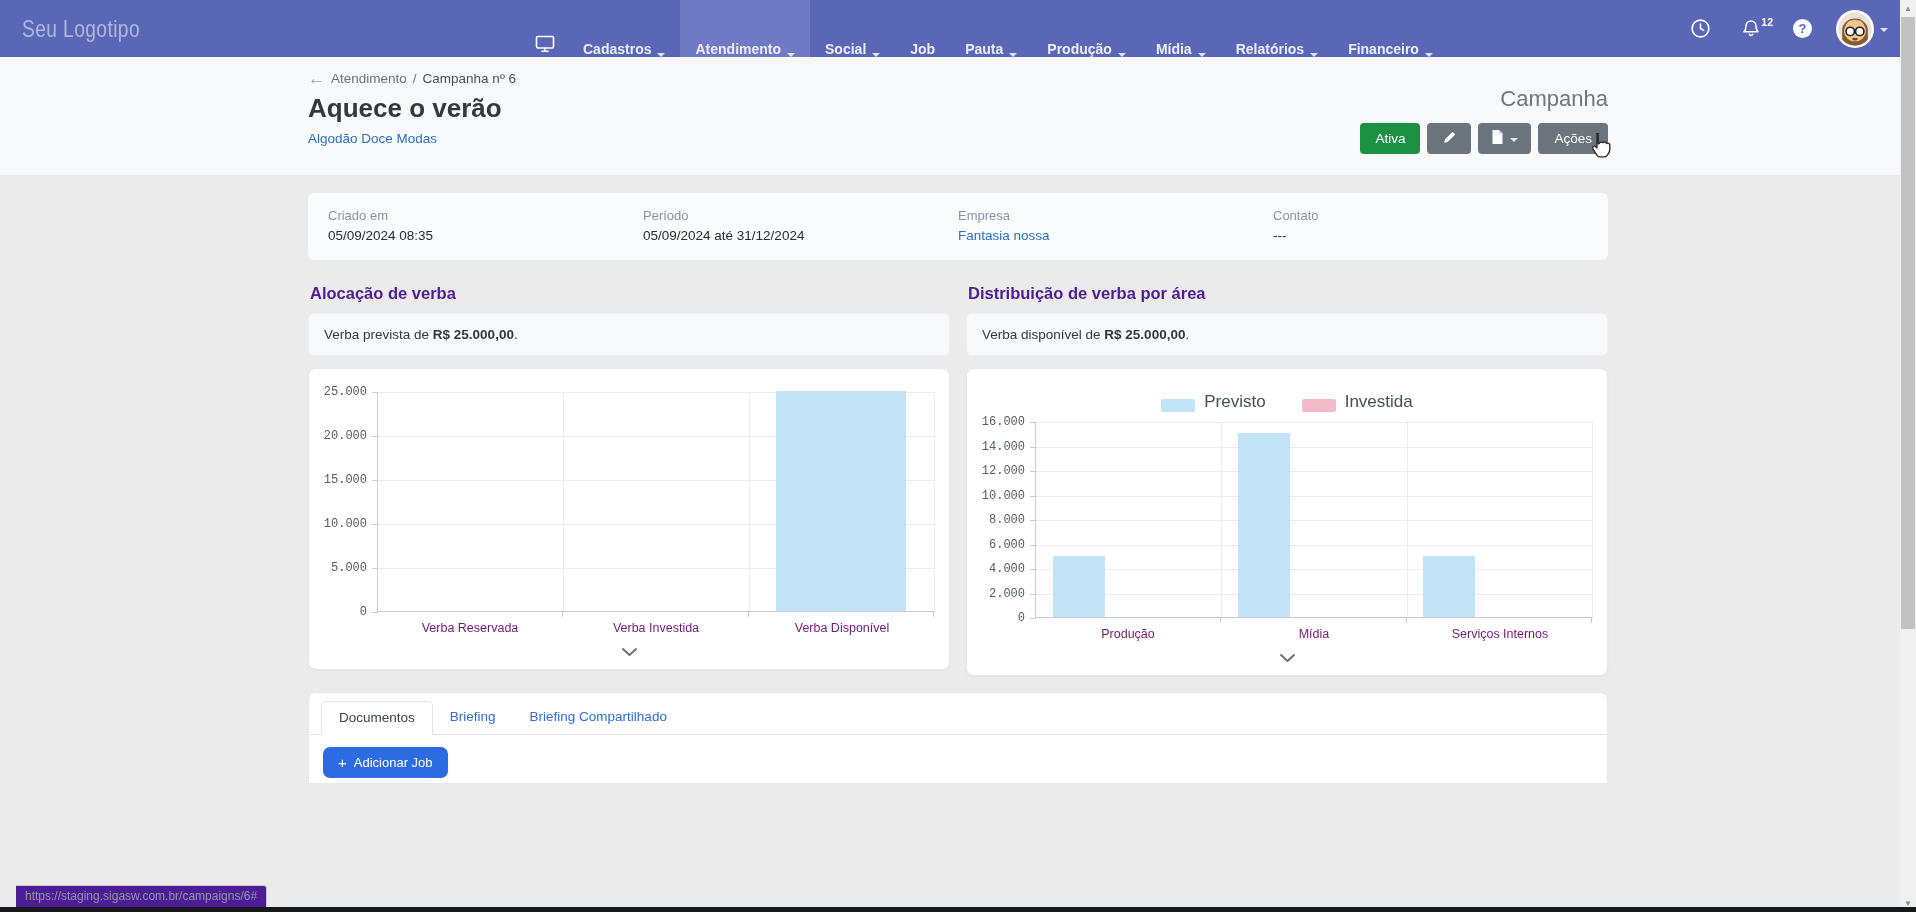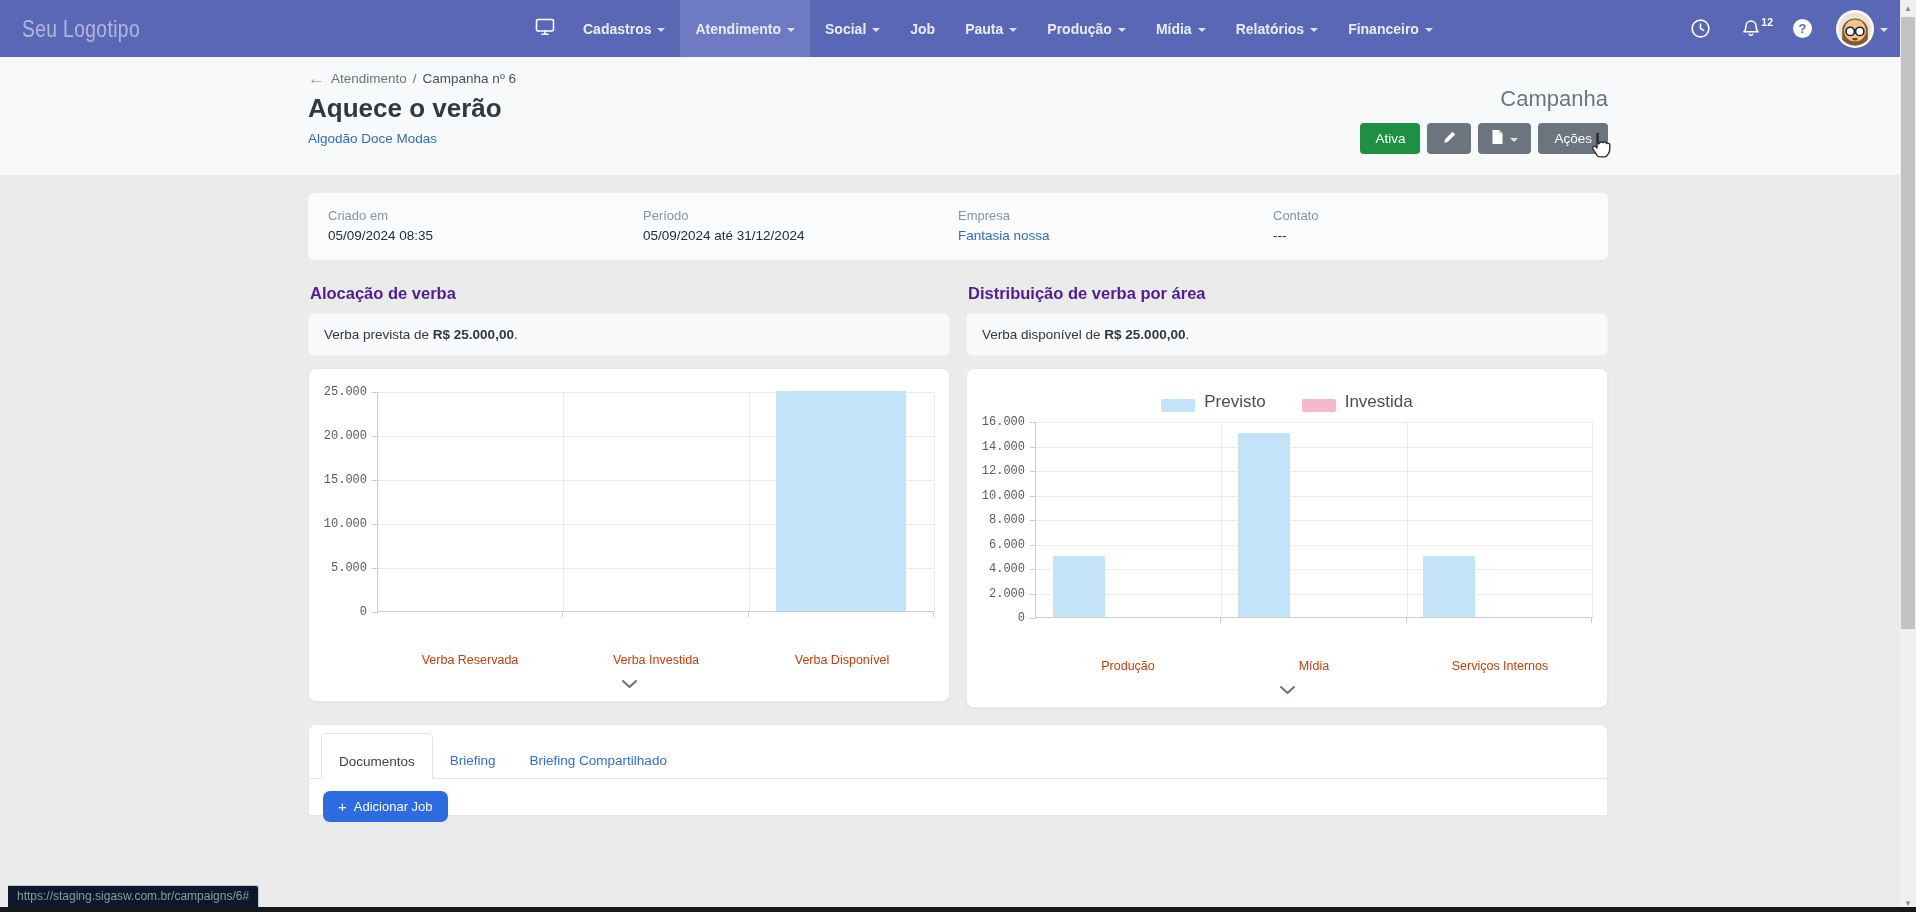--- a/index.html
+++ b/index.html
@@ -5,21 +5,21 @@
   * { margin:0; padding:0; box-sizing:border-box; }
   html,body { width:1916px; height:912px; overflow:hidden; }
   body { font-family:"Liberation Sans", sans-serif; }
   .viewport { position:relative; width:1916px; height:912px; background:#ebebeb; overflow:hidden; }
 
   
   nav { position:relative; z-index:10; height:57px; background:#5a67b7; display:flex; align-items:stretch; padding-left:22px; }
   .brand { display:flex; align-items:center; width:500px; }
   .brand-text { color:rgba(255,255,255,.52); font-size:24px; font-weight:300; letter-spacing:.5px; transform:scaleX(.8); transform-origin:left center; white-space:nowrap; }
   .nav-menu { display:flex; align-items:stretch; }
-  .nav-item { display:flex; align-items:center; gap:6px; padding:0 15px; color:#e9edfb; font-size:14px; font-weight:700; cursor:pointer; white-space:nowrap; }
+  .nav-item { display:flex; align-items:flex-end; gap:6px; padding:0 15px; color:#e9edfb; font-size:14px; font-weight:700; cursor:pointer; white-space:nowrap; }
   .nav-item.active { background:#6e7ac4; }
   .nav-item.icon-only { padding:0 13px; }
   .caret-down { width:0; height:0; border-left:4px solid transparent; border-right:4px solid transparent; border-top:4px solid #dde3f8; margin-top:2px; }
   .nav-icons { margin-left:auto; display:flex; align-items:center; padding-right:28px; }
   .nav-ico { display:flex; align-items:center; cursor:pointer; }
   .bell-wrap { position:relative; margin-left:30px; }
   .bell-badge { position:absolute; top:-2px; right:-12px; color:#fff; font-size:10.5px; font-weight:700; }
   .help-circle { margin-left:32px; width:19px; height:19px; border-radius:50%; background:#fbfcfe; color:#5a67b7; font-weight:700; font-size:13px; display:flex; align-items:center; justify-content:center; cursor:pointer; }
   .avatar-wrap { margin-left:24px; display:flex; align-items:center; gap:6px; cursor:pointer; }
   .avatar { width:38px; height:38px; border-radius:50%; overflow:hidden; background:#fff; }
@@ -62,40 +62,40 @@
   .plot-wrap { display:flex; }
   .ylabels { width:54px; position:relative; flex:none;font-family:Liberation Mono, monospace; }
   .ylabel { position:absolute; right:10px; transform:translateY(-50%); font-size:12px; color:#555b61; white-space:nowrap; }
   .plot-area { flex:1; position:relative; border-left:1px solid #c9cbcd; border-bottom:1px solid #c9cbcd; border-right:1px solid #ebecee; }
   .gridline { position:absolute; left:0; right:0; border-top:1px solid #ebecee; }
   .vline { position:absolute; top:0; bottom:0; border-left:1px solid #ebecee; }
   .ytick { position:absolute; left:-6px; width:6px; border-top:1px solid #c9cbcd; }
   .xtick { position:absolute; bottom:-6px; height:6px; border-left:1px solid #c9cbcd; }
   .bar { position:absolute; bottom:0; }
   .xlabels { display:flex; margin-left:54px; margin-top:9px; }
-  .xlabel { flex:1; text-align:center; font-size:12.5px; color:#c2410c;margin-top:32px; }
+  .xlabel { flex:1; text-align:center; font-size:12.5px; color:#701a75; }
   .chev-row { display:flex; justify-content:center; padding:12px 0 8px; }
   .chev-btn { background:none; border:none; cursor:pointer; display:flex; }
 
   .hours-section { margin-top:26px; }
   .hours-card { background:#fff; border:1px solid #e7e8ea; border-radius:6px; padding:12px 16px 15px; margin-top:10px; }
   .hours-value { text-align:right; font-size:13px; font-weight:700; color:#24292e; margin-bottom:7px; }
   .progress { height:17px; background:#e5e9ed; border-radius:9px; overflow:hidden; }
   .progress-fill { height:100%; background:#2d6ce0; }
 
   .tabs-card { margin-top:16px; background:#fff; border:1px solid #e7e8ea; border-radius:8px 8px 0 0; height:92px; }
   .tab-bar { display:flex; padding:8px 12px 0; border-bottom:1px solid #e2e5e8; }
-  .tab { padding:20px 17px 9px; font-size:13.5px; color:#2f6fd0; margin-bottom:-1px; cursor:pointer; }
+  .tab { padding:8px 17px 9px; font-size:13.5px; color:#2f6fd0; margin-bottom:-1px; cursor:pointer; }
   .tab.active { background:#fff; border:1px solid #e2e5e8; border-bottom-color:#fff; border-radius:5px 5px 0 0; color:#3c434a; }
   .tabs-body { padding:12px 14px; }
   .btn-primary { background:#2d6ce0; color:#fff; border:none; border-radius:7px; padding:8px 15px; font-size:13px; font-family:inherit; display:inline-flex; align-items:center; gap:7px; cursor:pointer; }
   .plus-glyph { font-size:15px; line-height:1; }
 
   
-  .status-tooltip { position:absolute; left:8px; bottom:5px; background:#0f172a; border:1px solid #bcc8d8; border-left:none; border-bottom:none; border-top-right-radius:3px; padding:3px 9px 4px; font-size:12px; color:#8f99a5; z-index:40; }
+  .status-tooltip { position:absolute; left:16px; bottom:5px; background:#4c1d95; border:1px solid #bcc8d8; border-left:none; border-bottom:none; border-top-right-radius:3px; padding:3px 9px 4px; font-size:12px; color:#8f99a5; z-index:40; }
   .bottom-edge { position:absolute; left:0; right:0; bottom:0; height:5px; background:#17181a; z-index:45; }
   .scrollbar { position:absolute; right:0; top:0; bottom:0; width:16px; background:#f0f0f0; z-index:30; }
   .sb-arrow { position:absolute; left:0; width:16px; height:17px; display:flex; align-items:center; justify-content:center; font-size:8px; color:#8a8a8a; cursor:pointer; }
   .sb-arrow.up { top:0; }
   .sb-arrow.down { bottom:0; }
   .sb-thumb { position:absolute; top:17px; left:1px; right:1px; height:612px; background:#c2c2c2; cursor:pointer; }
 </style>
 </head>
 <body>
 

